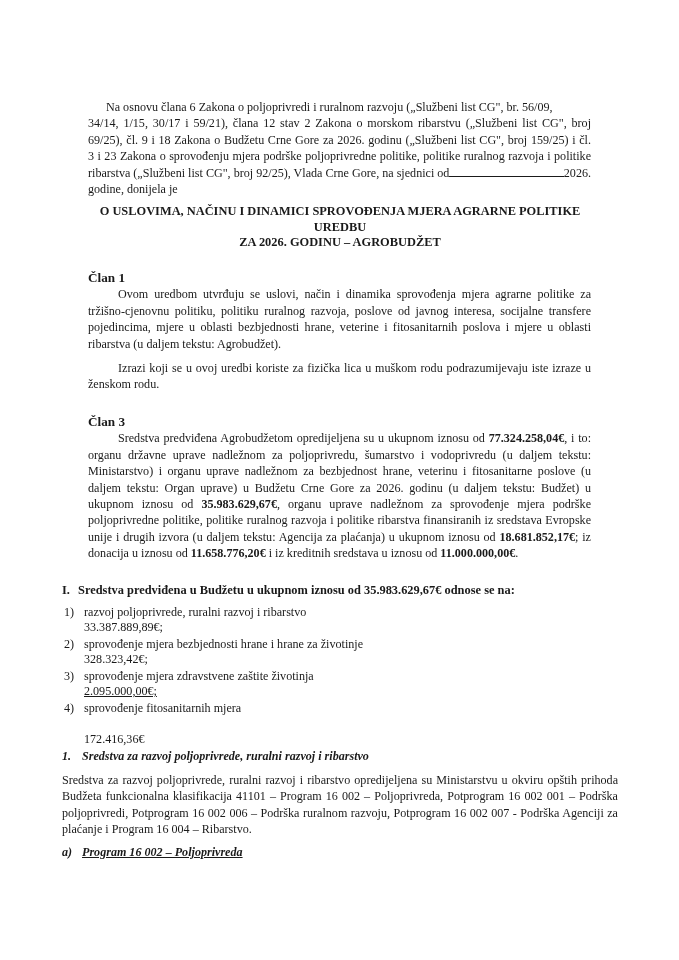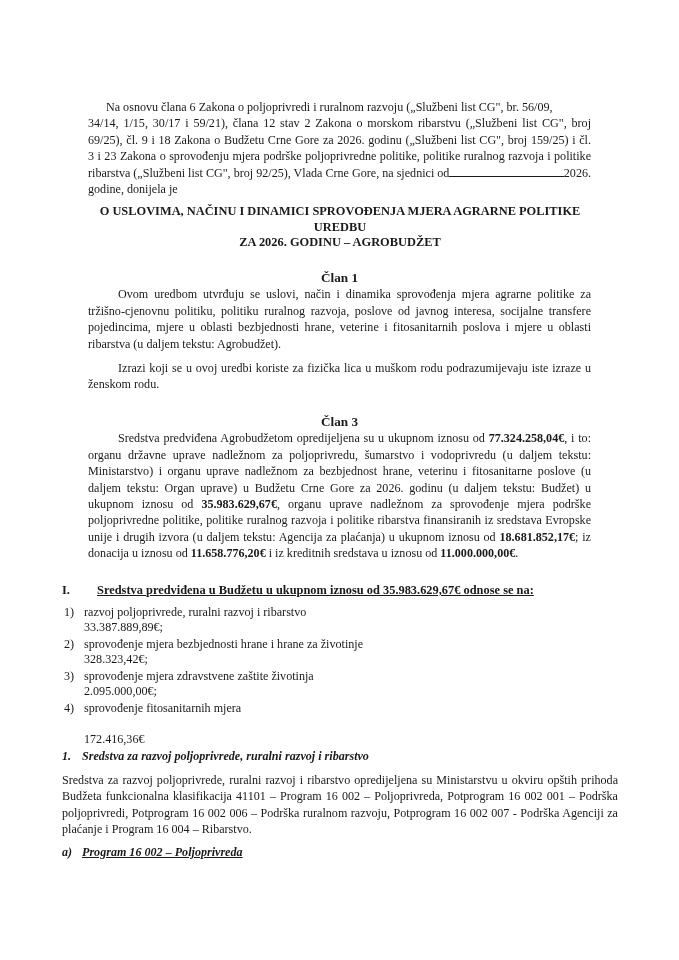--- a/index.html
+++ b/index.html
@@ -4,21 +4,21 @@
 <style>
   html, body { margin: 0; padding: 0; background: #ffffff; }
   body { width: 679px; height: 960px; overflow: hidden; position: relative;
          font-family: "Liberation Serif", "DejaVu Serif", serif; color: #1a1a1a; }
   .page { position: absolute; left: 0; top: 0; width: 679px; height: 960px; }
   .block { position: absolute; font-size: 12.1px; line-height: 16.4px; }
   .just { text-align: justify; text-align-last: left; }
   .b { font-weight: bold; }
   .indent { text-indent: 30px; }
   .title { font-weight: bold; font-size: 12.4px; line-height: 15.5px; text-align: center; }
-  .clan { font-weight: bold; font-size: 13.2px; text-align: center; }
+  .clan { font-weight: bold; font-size: 13.2px; text-align: left; }
   .li { position: absolute; font-size: 12.1px; line-height: 15px; }
   .li .num { position: absolute; left: 0; top: 0; }
   .li .txt { position: absolute; left: 20px; top: 0; white-space: nowrap; }
   .blank { display: inline-block; width: 118px; border-bottom: 1px solid #1a1a1a; height: 11px; vertical-align: baseline; }
   .ital-b { font-weight: bold; font-style: italic; }
   .ul { text-decoration: underline; }
 </style>
 </head>
 <body>
 
@@ -52,37 +52,37 @@
     <div class="just indent">Izrazi koji se u ovoj uredbi koriste za fizička lica u muškom rodu podrazumijevaju iste izraze u ženskom rodu.</div>
   </div>
 
   <div class="block" style="left:88px; top:414px; width:503px;">
     <div class="clan">Član 3</div>
     <div class="just indent"><span>Sredstva predviđena Agrobudžetom opredijeljena su u ukupnom iznosu od </span><span class="b">77.324.258,04€</span><span>, i to: organu državne uprave nadležnom za poljoprivredu, šumarstvo i vodoprivredu (u daljem tekstu: Ministarstvo) i organu uprave nadležnom za bezbjednost hrane, veterinu i fitosanitarne poslove (u daljem tekstu: Organ uprave) u Budžetu Crne Gore za 2026. godinu (u daljem tekstu: Budžet) u ukupnom iznosu od </span><span class="b">35.983.629,67€</span><span>, organu uprave nadležnom za sprovođenje mjera podrške poljoprivredne politike, politike ruralnog razvoja i politike ribarstva finansiranih iz sredstava Evropske unije i drugih izvora (u daljem tekstu: Agencija za plaćanja) u ukupnom iznosu od </span><span class="b">18.681.852,17€</span><span>; iz donacija u iznosu od </span><span class="b">11.658.776,20€</span><span> i iz kreditnih sredstava u iznosu od </span><span class="b">11.000.000,00€</span><span>.</span></div>
   </div>
 
   <div class="block b" style="left:62px; top:582px; width:560px; font-size:12.4px; white-space:nowrap;">
     <span>I.</span>
-    <span style="position:absolute; left:35px;text-decoration:underline;">Sredstva predviđena u Budžetu u ukupnom iznosu od 35.983.629,67€ odnose se na:</span>
+    <span style="position:absolute; left:16px;">Sredstva predviđena u Budžetu u ukupnom iznosu od 35.983.629,67€ odnose se na:</span>
   </div>
 
   <div class="li" style="left:64px; top:605px; width:400px;">
     <span class="num">1)</span>
     <span class="txt">razvoj poljoprivrede, ruralni razvoj i ribarstvo</span>
     <span class="txt" style="top:15px;">33.387.889,89€;</span>
   </div>
   <div class="li" style="left:64px; top:637px; width:400px;">
     <span class="num">2)</span>
     <span class="txt">sprovođenje mjera bezbjednosti hrane i hrane za životinje</span>
     <span class="txt" style="top:15px;">328.323,42€;</span>
   </div>
   <div class="li" style="left:64px; top:669px; width:400px;">
     <span class="num">3)</span>
     <span class="txt">sprovođenje mjera zdravstvene zaštite životinja</span>
-    <span class="txt" style="top:15px;">2.095.000,00€;</span>
+    <span class="txt" style="top:15px;text-decoration:underline;">2.095.000,00€;</span>
   </div>
   <div class="li" style="left:64px; top:701px; width:400px;">
     <span class="num">4)</span>
     <span class="txt">sprovođenje fitosanitarnih mjera</span>
     <span class="txt" style="top:31px;">172.416,36€</span>
   </div>
 
   <div class="block ital-b" style="left:62px; top:748px; width:560px; white-space:nowrap;">
     <span>1.</span>
     <span style="position:absolute; left:20px;">Sredstva za razvoj poljoprivrede, ruralni razvoj i ribarstvo</span>

